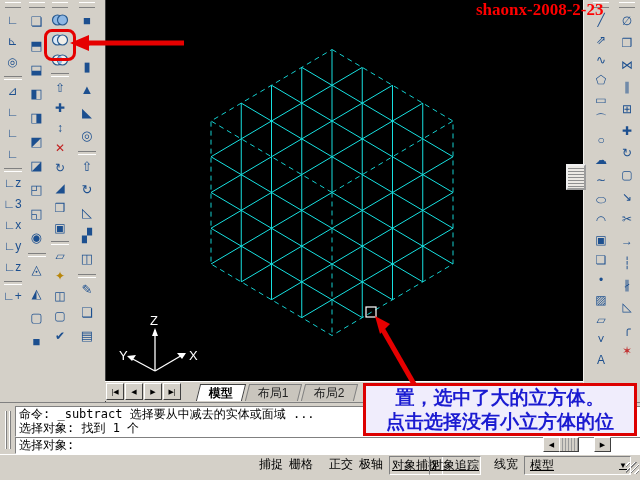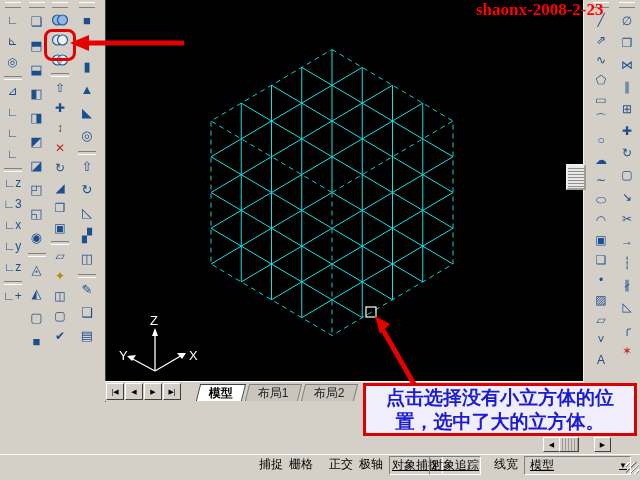--- a/index.html
+++ b/index.html
@@ -284,20 +284,28 @@
         <span>模型</span>
       </div>
       <div class="tab">
         <span>布局1</span>
       </div>
       <div class="tab">
         <span>布局2</span>
       </div>
     </div>
 
+  <div id="cmdwin">
+    <div id="cmd-grip"></div>
+    <div id="cmd-history" class="cmdbox">
+      <div>命令: _subtract 选择要从中减去的实体或面域 ...</div>
+      <div>选择对象: 找到 1 个</div>
+    </div>
+    <div id="cmd-input" class="cmdbox">选择对象:</div>
+  </div>
   <div class="scrollbit" style="left:543px;width:15px;">◀</div>
   <div class="scrollbit" id="scroll-thumb" style="left:559px;width:18px;"></div>
   <div class="scrollbit" style="left:594px;width:15px;">▶</div>
 
   <div id="statusbar">
     <div id="resize-grip"></div>
   <div class="sb" style="left: 256px; width: 30px;">
         <span>捕捉</span>
       </div>
       <div class="sb" style="left: 286px; width: 30px;">
@@ -320,22 +328,22 @@
       </div>
       <div class="sb on combo" style="left: 524px; width: 100px;">
         <span>模型</span>
         <span class="dd">▼</span>
       </div>
     </div>
 
   <div id="watermark">shaonx-2008-2-23</div>
   <div id="subtract-highlight"></div>
   <div id="note-box">
+    <div>置，选中了大的立方体。</div>
     <div>点击选择没有小立方体的位</div>
-    <div>置，选中了大的立方体。</div>
   </div>
   <svg id="arrow-overlay" width="640" height="480">
     <g fill="#e60000" stroke="none">
       <line x1="88" y1="43" x2="184" y2="43" stroke="#e60000" stroke-width="5"></line>
       <polygon points="70,43 89,35 89,51"></polygon>
       <line x1="383" y1="330" x2="414" y2="384" stroke="#e60000" stroke-width="5"></line>
       <polygon points="375,316 390,324 380,334"></polygon>
     </g>
   </svg>
 </div>

